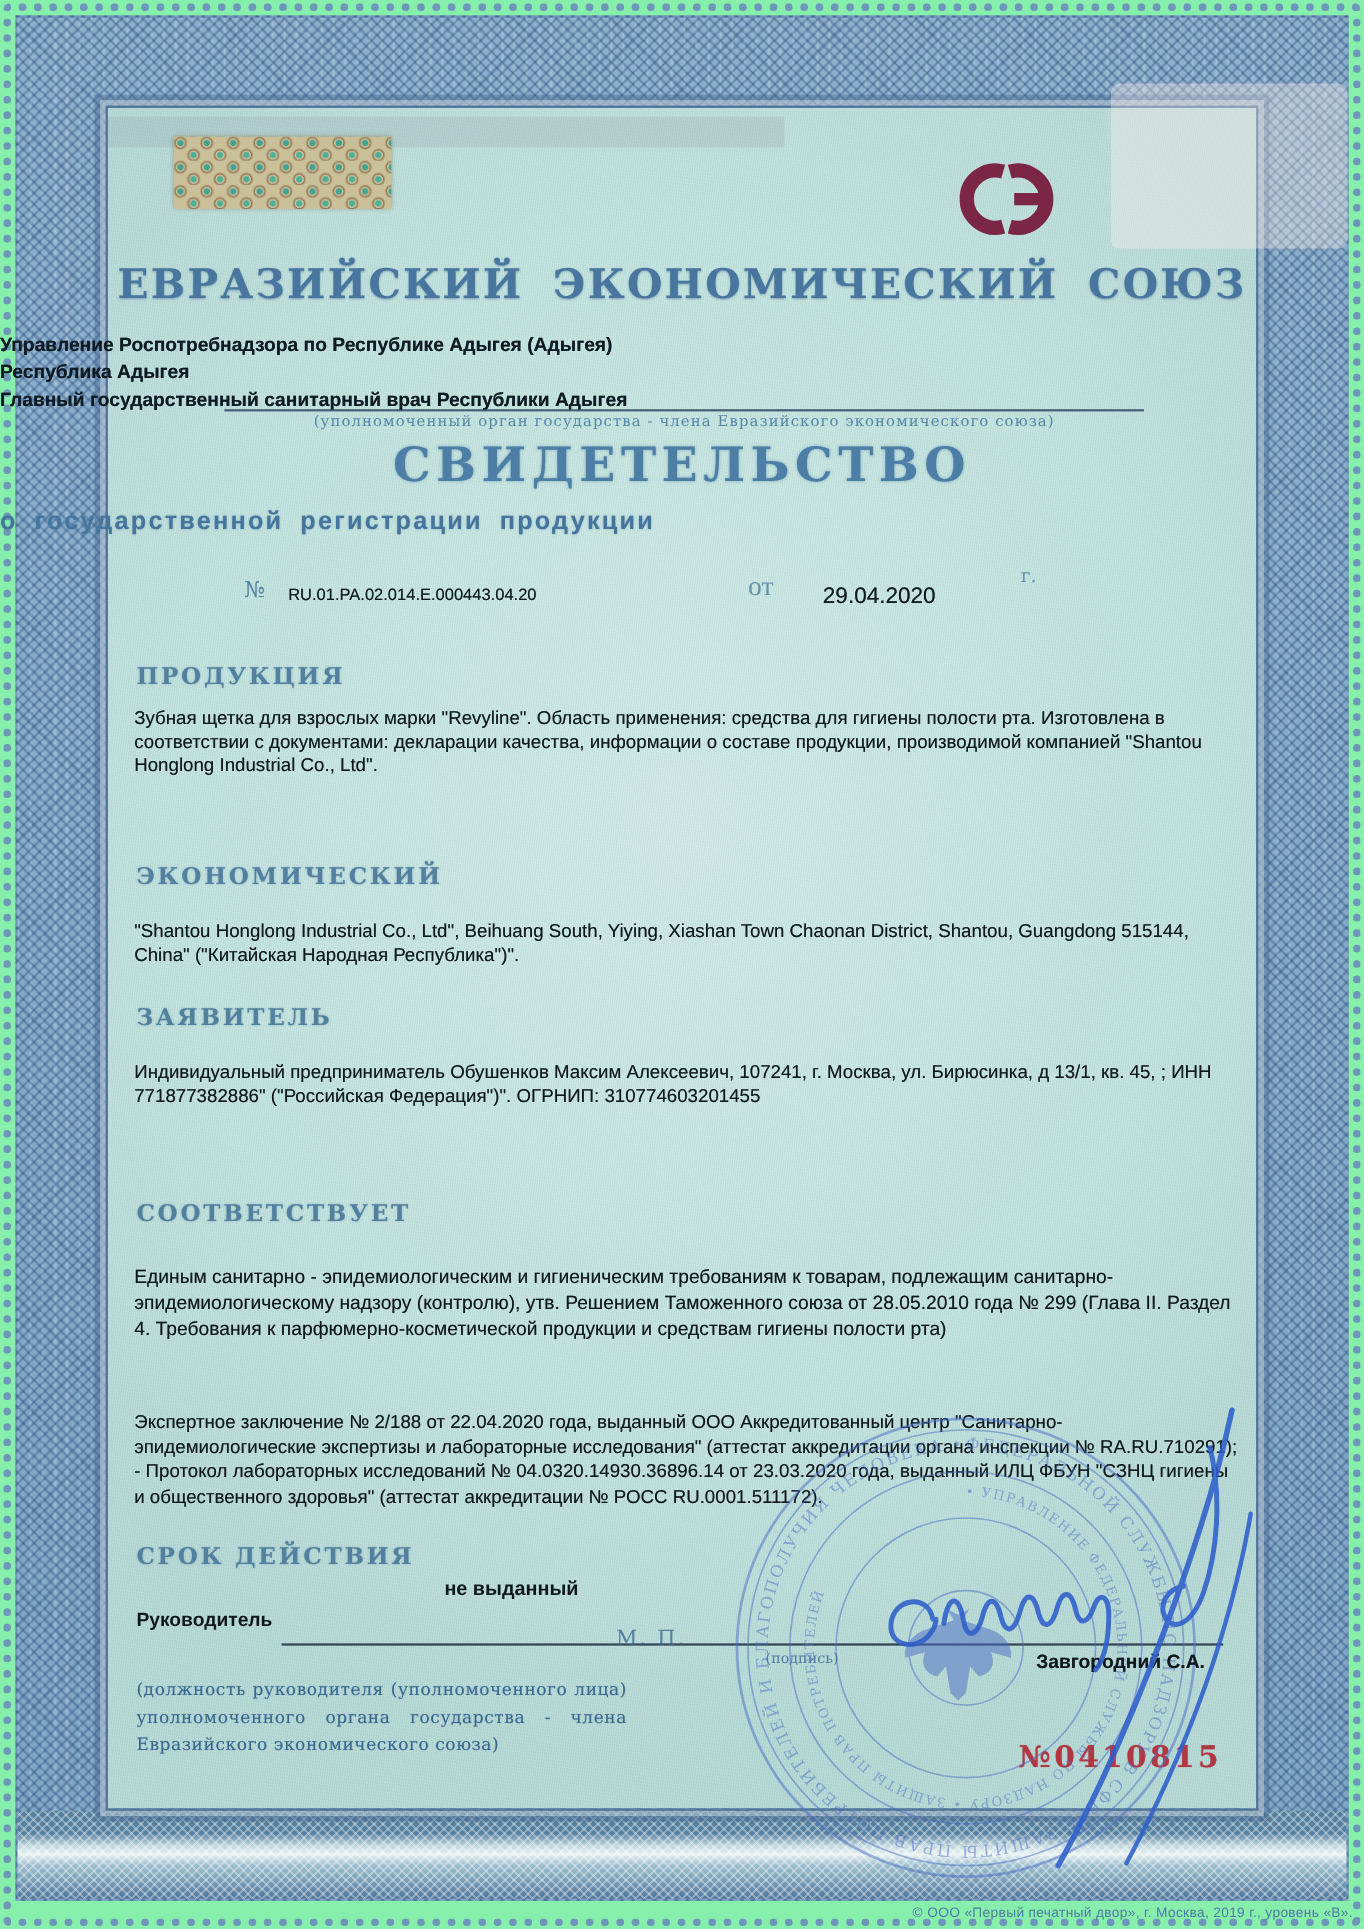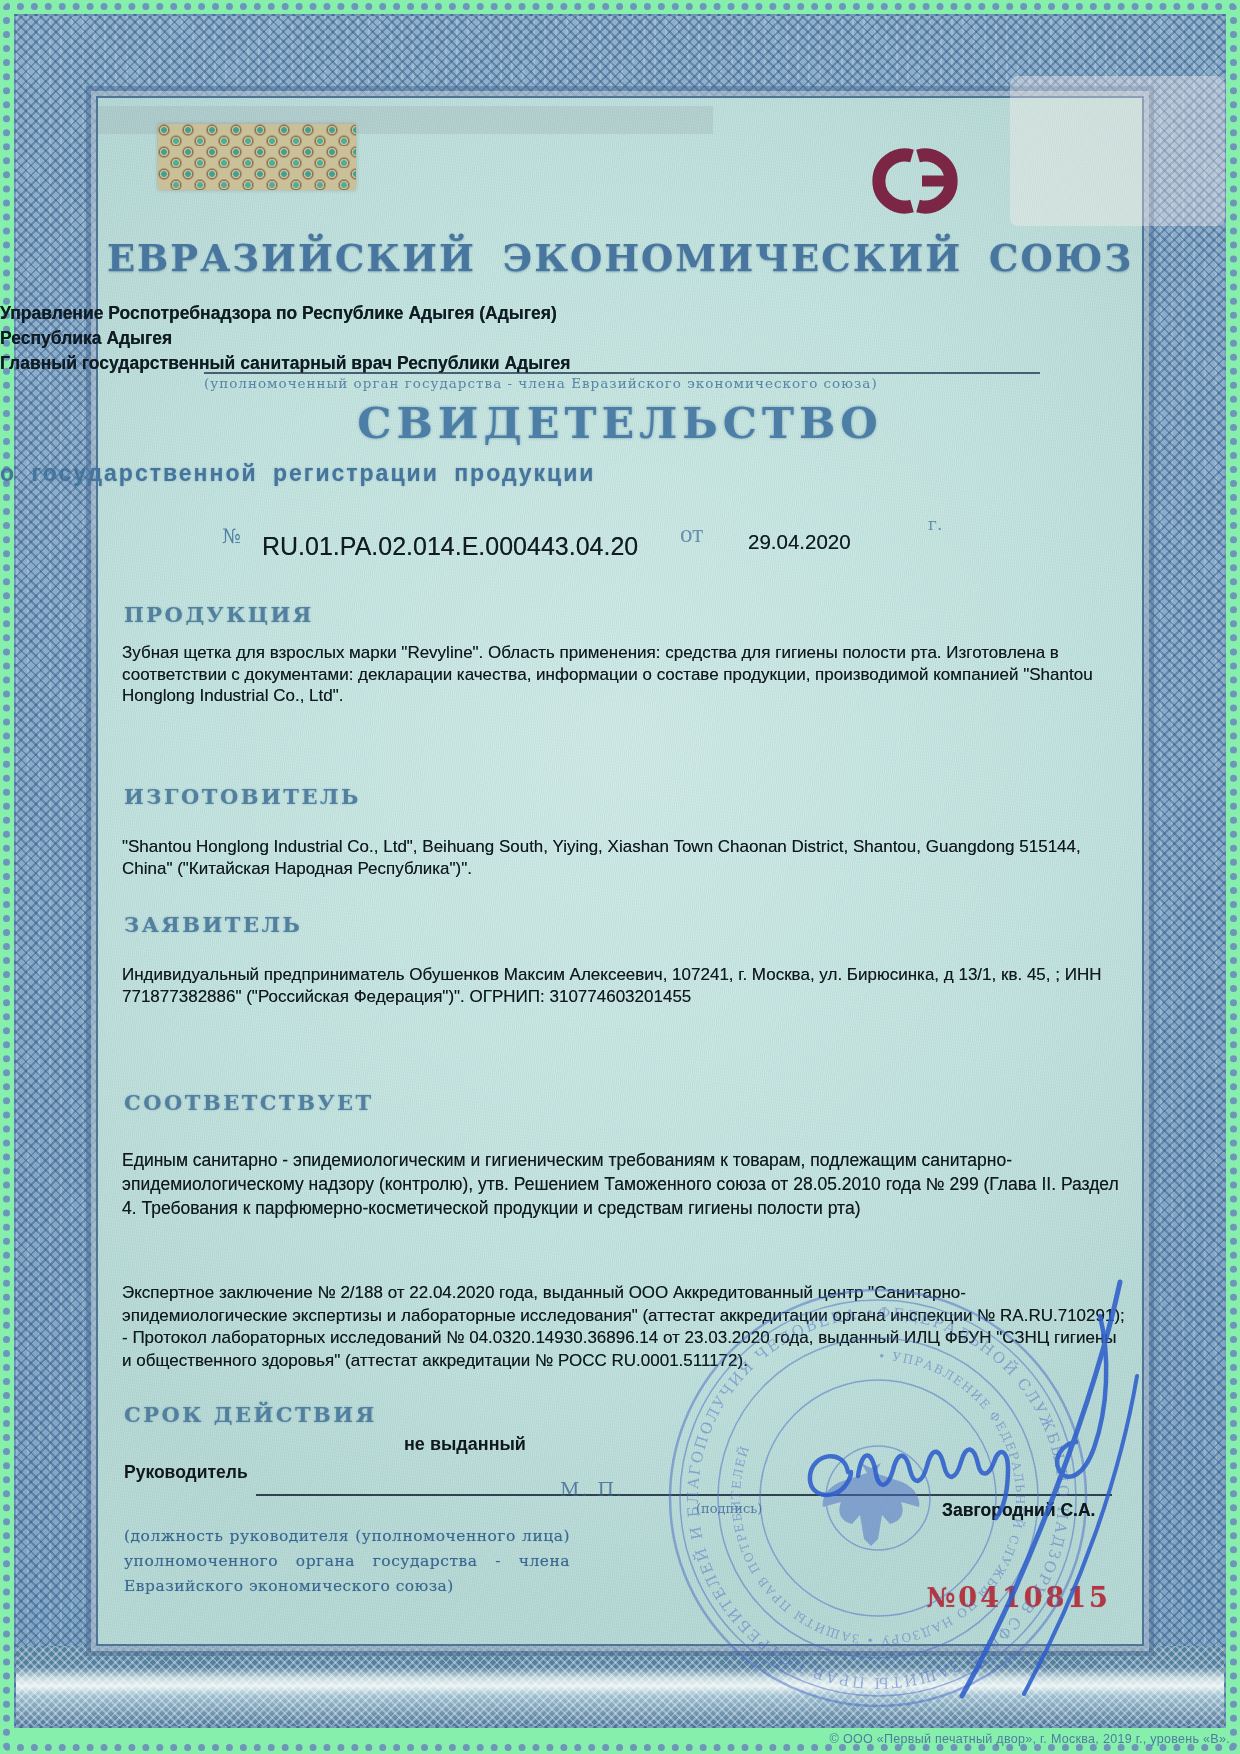--- a/index.html
+++ b/index.html
@@ -37,31 +37,31 @@
       radial-gradient(circle at 18px 17px, #49ad96 2.5px, transparent 3.2px),
       radial-gradient(circle at 6px 6px, transparent 4px, #8a6a46 4.5px, transparent 6.5px),
       radial-gradient(circle at 18px 17px, transparent 4px, #8a6a46 4.5px, transparent 6.5px);
     background-size:24px 22px;box-shadow:0 0 4px rgba(120,100,60,.4)}
   .union-title{position:absolute;top:236px;left:0;width:100%;text-align:center;z-index:5;
     font-family:"DejaVu Serif","Liberation Serif",serif;font-weight:700;font-size:37px;
     letter-spacing:2px;word-spacing:12px;color:#48769e;text-shadow:0 1px 2px rgba(70,115,150,.55)}
   .org{position:absolute;top:301px;left:0;width:100%;text-align:left;z-index:5;
     font-size:17.5px;font-weight:700;line-height:25px;color:#0e1b22;text-shadow:0 0 .6px rgba(0,15,25,.65)}
   .rule{position:absolute;top:372px;left:204px;width:836px;height:2px;background:rgba(40,62,88,.8);z-index:5}
-  .rule-caption{position:absolute;top:375px;left:204px;width:836px;z-index:5;
+  .rule-caption{position:absolute;top:375px;left:204px;width:836px;text-align:center;z-index:5;
     font-family:"DejaVu Serif","Liberation Serif",serif;font-size:13.5px;letter-spacing:1px;color:rgba(66,116,156,.85)}
   .doc-title{position:absolute;top:398px;left:0;width:100%;text-align:center;z-index:5;
     font-family:"DejaVu Serif","Liberation Serif",serif;font-weight:700;font-size:43px;
     letter-spacing:5px;color:#4d7ea6;text-shadow:0 0 3px rgba(80,130,165,.6)}
   .doc-subtitle{position:absolute;top:460px;left:0;width:100%;text-align:left;z-index:5;
     font-family:Liberation Sans, sans-serif;font-weight:700;font-size:23px;
     letter-spacing:2px;word-spacing:7px;color:#45749c;text-shadow:0 0 2px rgba(80,130,165,.5)}
   .no-label{position:absolute;top:524px;left:222px;z-index:5;font-family:"DejaVu Serif","Liberation Serif",serif;
     font-size:20px;color:rgba(70,118,156,.9)}
-  .no-value{position:absolute;top:532px;left:262px;z-index:5;font-size:25px;color:#101c21;text-shadow:0 0 .6px rgba(0,15,25,.6)}
+  .no-value{position:absolute;top:532px;left:262px;z-index:5;font-size:15px;color:#101c21;text-shadow:0 0 .6px rgba(0,15,25,.6)}
   .from-label{position:absolute;top:520px;left:680px;z-index:5;font-family:Liberation Serif, serif;
     font-size:25px;color:rgba(70,118,156,.75)}
   .date-value{position:absolute;top:530px;left:748px;z-index:5;font-size:20.5px;color:#101c21;text-shadow:0 0 .6px rgba(0,15,25,.6)}
   .year-label{position:absolute;top:514px;left:928px;z-index:5;font-family:"DejaVu Serif","Liberation Serif",serif;
     font-size:17px;color:rgba(70,118,156,.75)}
   .sec{position:absolute;left:124px;z-index:5;font-family:"DejaVu Serif","Liberation Serif",serif;
     font-weight:700;font-size:21px;letter-spacing:2.5px;color:#53809f;text-shadow:0 0 2px rgba(90,140,170,.55)}
   .para{position:absolute;left:122px;width:1004px;z-index:6;font-size:17px;line-height:21.5px;
     color:#0f181c;text-shadow:0 0 .6px rgba(5,20,30,.55)}
   .para-lg{font-size:17.5px;line-height:24px}
@@ -122,21 +122,21 @@
 
   <div class="no-label">№</div>
   <div class="no-value">RU.01.PA.02.014.E.000443.04.20</div>
   <div class="from-label">от</div>
   <div class="date-value">29.04.2020</div>
   <div class="year-label">г.</div>
 
   <div class="sec" style="top:602px">ПРОДУКЦИЯ</div>
   <div class="para" style="top:642px">Зубная щетка для взрослых марки "Revyline". Область применения: средства для гигиены полости рта. Изготовлена в соответствии с документами: декларации качества, информации о составе продукции, производимой компанией "Shantou Honglong Industrial Co., Ltd".</div>
 
-  <div class="sec" style="top:784px">ИЗГОТОВИТЕЛЬ</div>
+  <div class="sec" style="top:784px">ЭКОНОМИЧЕСКИЙ</div>
   <div class="para" style="top:836px">"Shantou Honglong Industrial Co., Ltd", Beihuang South, Yiying, Xiashan Town Chaonan District, Shantou, Guangdong 515144, China" ("Китайская Народная Республика")".</div>
 
   <div class="sec" style="top:912px">ЗАЯВИТЕЛЬ</div>
   <div class="para" style="top:964px">Индивидуальный предприниматель Обушенков Максим Алексеевич, 107241, г. Москва, ул. Бирюсинка, д 13/1, кв. 45, ; ИНН 771877382886" ("Российская Федерация")". ОГРНИП: 310774603201455</div>
 
   <div class="sec" style="top:1090px">СООТВЕТСТВУЕТ</div>
   <div class="para para-lg" style="top:1148px">Единым санитарно - эпидемиологическим и гигиеническим требованиям к товарам, подлежащим санитарно-эпидемиологическому надзору (контролю), утв. Решением Таможенного союза от 28.05.2010 года № 299 (Глава II. Раздел 4. Требования к парфюмерно-косметической продукции и средствам гигиены полости рта)</div>
 
   <div class="para" style="top:1282px;line-height:22.5px">Экспертное заключение № 2/188 от 22.04.2020 года, выданный ООО Аккредитованный центр "Санитарно-эпидемиологические экспертизы и лабораторные исследования" (аттестат аккредитации органа инспекции № RA.RU.710291); - Протокол лабораторных исследований № 04.0320.14930.36896.14 от 23.03.2020 года, выданный ИЛЦ ФБУН "СЗНЦ гигиены и общественного здоровья" (аттестат аккредитации № РОСС RU.0001.511172).</div>
 

